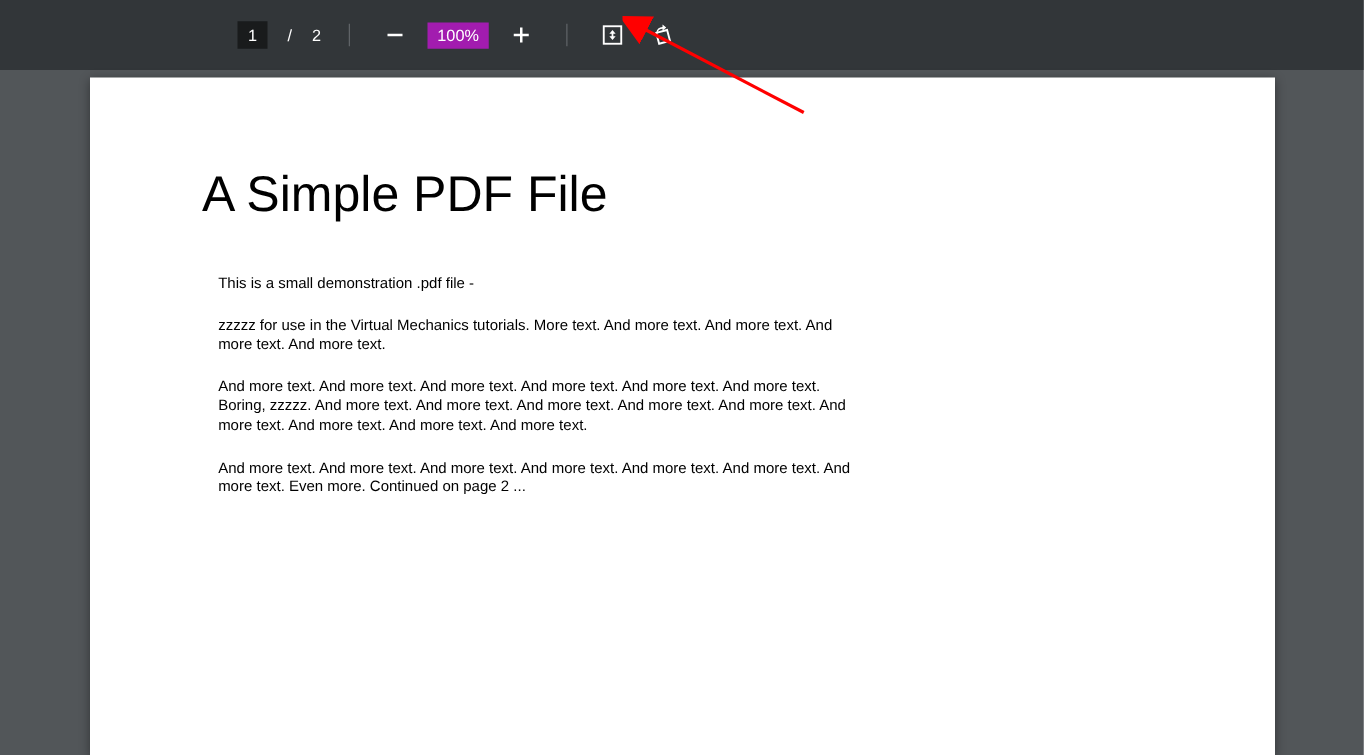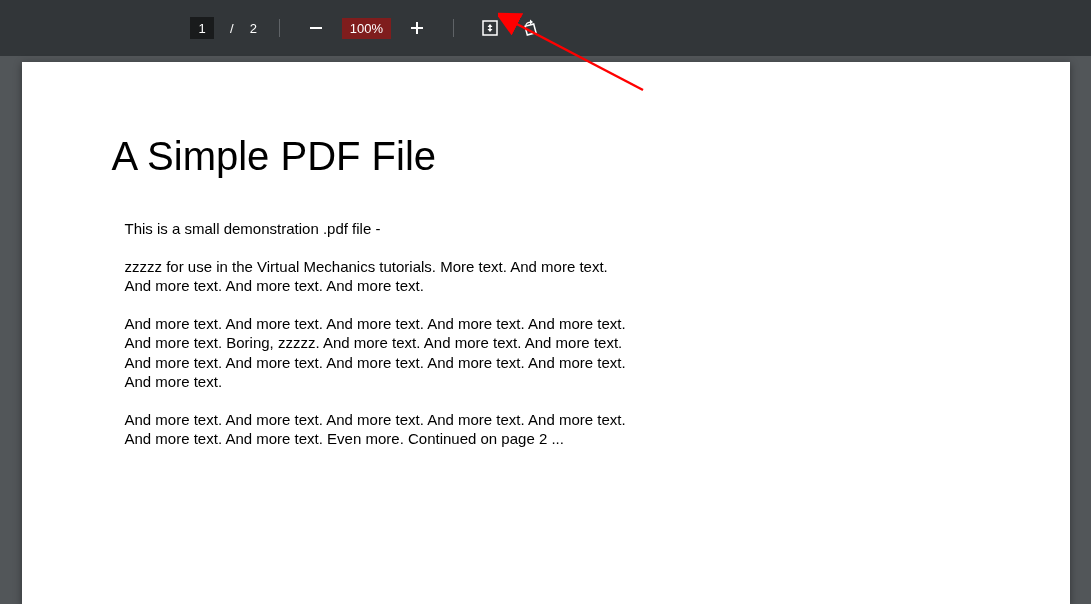--- a/index.html
+++ b/index.html
@@ -54,53 +54,53 @@
       color: #fff;
       cursor: pointer;
       width: 28px;
       height: 28px;
       display: flex;
       align-items: center;
       justify-content: center;
       font-size: 18px;
     }
     .zoom-level {
-      background: #7f1d1d;
+      background: #a21caf;
       color: #fff;
       font-size: 13px;
       padding: 3px 8px;
       min-width: 44px;
       text-align: center;
     }
     .page-area {
       display: flex;
       justify-content: center;
       padding-top: 6px;
     }
     .page {
       background: #fff;
-      width: 1048px;
+      width: 948px;
       height: 542px;
       box-shadow: 0 2px 8px rgba(0,0,0,0.4);
       padding: 72px 90px 40px 90px;
       position: relative;
     }
     .doc-title {
       font-size: 40px;
       font-weight: normal;
       font-family: Arial, Helvetica, sans-serif;
       color: #000;
       margin-bottom: 40px;
     }
     .doc-body {
       padding-left: 13px;
       max-width: 520px;
     }
     .para {
-      font-size: 15px;
+      font-size: 12px;
       color: #000;
       line-height: 1.3;
       margin-bottom: 18px;
     }
     .arrow {
       position: absolute;
       top: 12px;
       left: 498px;
       pointer-events: none;
     }

